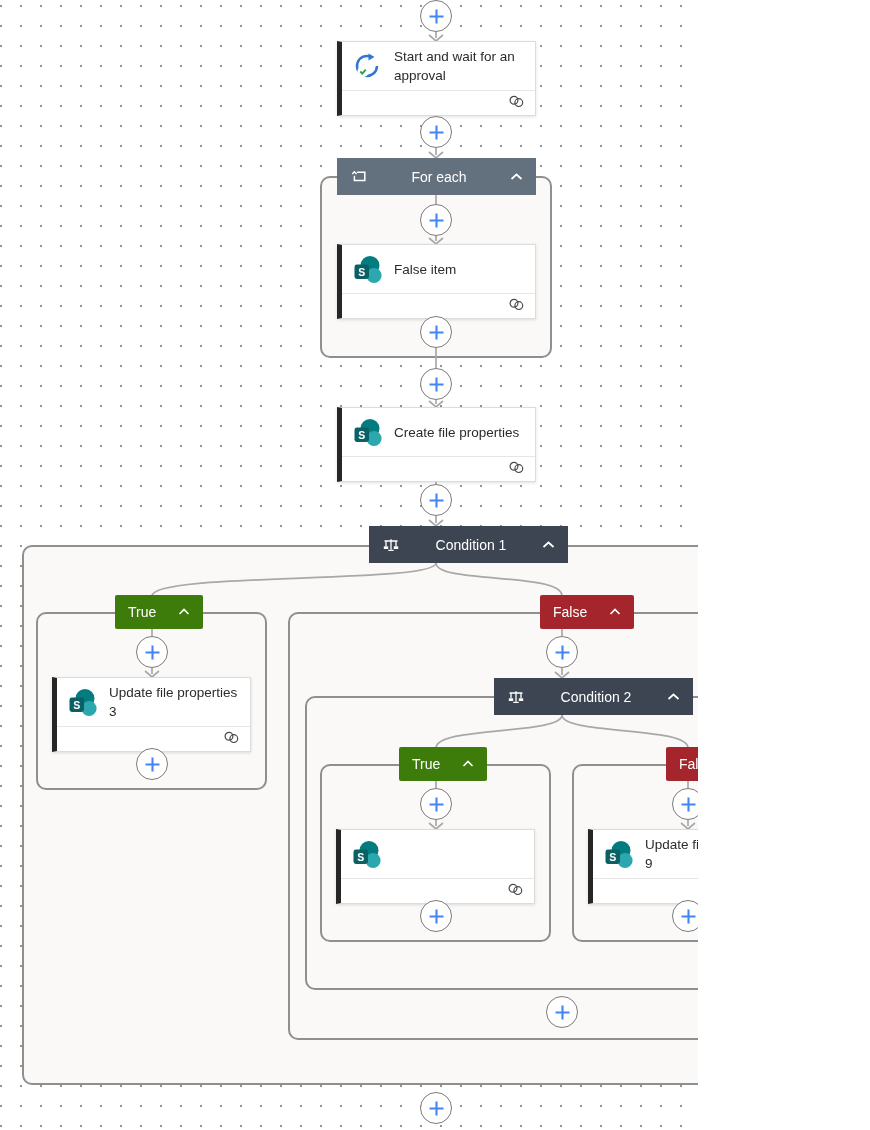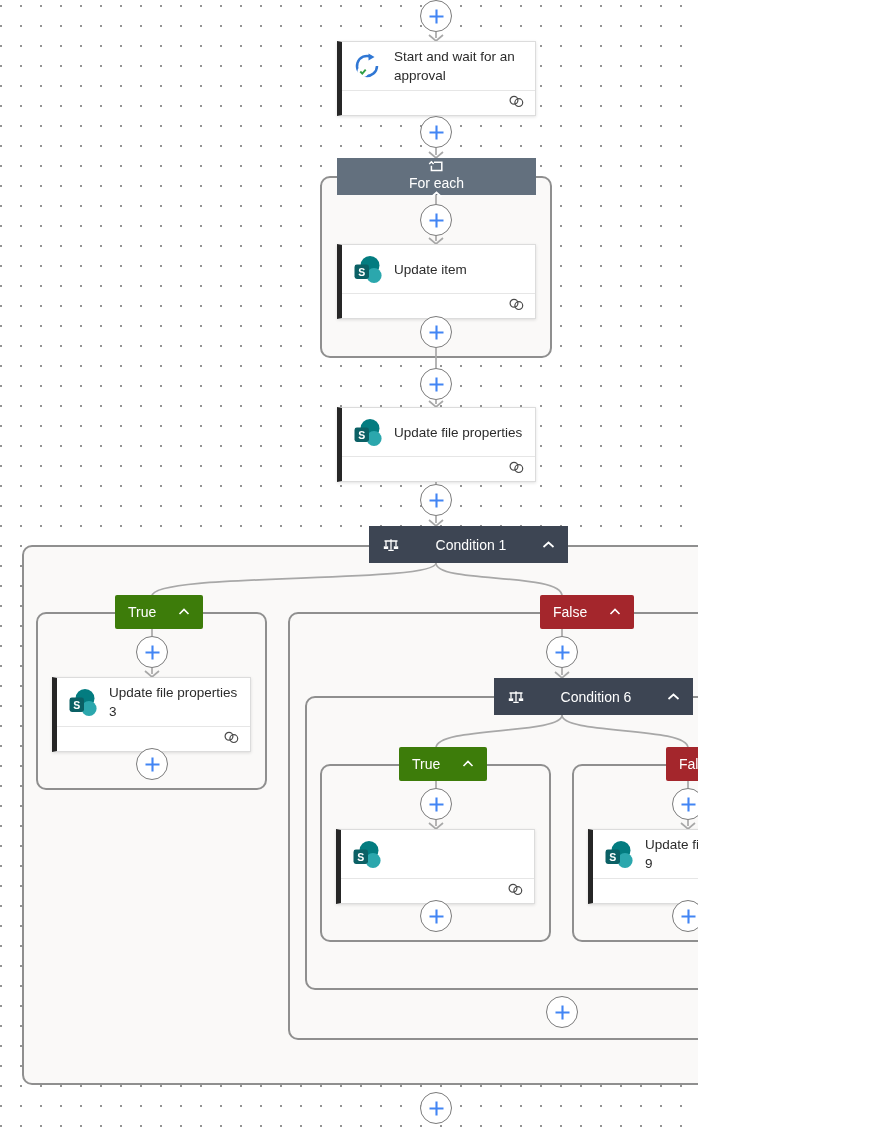--- a/index.html
+++ b/index.html
@@ -32,21 +32,21 @@
         box-sizing:border-box;box-shadow:0 1px 3px rgba(0,0,0,.12);cursor:pointer;}
   .card-main{display:flex;align-items:center;gap:12px;min-height:42px;padding:3px 8px 3px 10px;}
   .card-icon{width:30px;height:30px;flex:0 0 30px;display:flex;align-items:center;justify-content:center;}
   .card-title{font-size:13.5px;line-height:19px;color:#2b2b2b;}
   .card-footer{border-top:1px solid #e6e6e6;height:24px;display:flex;align-items:center;justify-content:flex-end;padding-right:10px;}
 
   .scope-header{width:199px;height:37px;display:flex;align-items:center;padding:0 13px;box-sizing:border-box;
                 color:#fff;font-size:14px;cursor:pointer;}
   .scope-header .hicon{width:18px;height:18px;display:flex;align-items:center;justify-content:center;}
   .scope-header .hlabel{flex:1;text-align:center;}
-  .hdr-scope{background:var(--scope-header);flex-direction:column;}
+  .hdr-scope{background:var(--scope-header);}
   .hdr-cond{background:var(--condition-header);margin-left:32px;}
 
   .badge{height:34px;display:flex;align-items:center;gap:22px;padding:0 13px;box-sizing:border-box;
          color:#fff;font-size:14px;border-radius:2px;cursor:pointer;}
   .badge-true{background:var(--true-badge);}
   .badge-false{background:var(--false-badge);margin-left:16px;}
   .chev svg{display:block;}
 </style>
 </head>
 <body>
@@ -157,21 +157,21 @@
   <div class="card abs" style="left:337px;top:244px;">
     <div class="card-main">
       <span class="card-icon">
         <svg width="29" height="29" viewBox="0 0 29 29">
           <circle cx="17" cy="10.5" r="9.5" fill="#037c80"></circle>
           <circle cx="21" cy="20.5" r="7.6" fill="#2ba7ad"></circle>
           <rect x="1.5" y="9.5" width="14.5" height="14.5" rx="2.4" fill="#0b6065"></rect>
           <text x="8.7" y="20.7" font-size="10.5" font-weight="bold" fill="#fff" text-anchor="middle" font-family="Liberation Sans, sans-serif">S</text>
         </svg>
       </span>
-      <span class="card-title">Update item</span>
+      <span class="card-title">False item</span>
     </div>
     <div class="card-footer">
       <span>
         <svg width="17" height="13" viewBox="0 0 17 13">
           <circle cx="6" cy="5.3" r="3.9" fill="none" stroke="#4a4a4a" stroke-width="1.2"></circle>
           <circle cx="10.8" cy="7.6" r="3.9" fill="none" stroke="#4a4a4a" stroke-width="1.2"></circle>
         </svg>
       </span>
     </div>
   </div>
@@ -191,21 +191,21 @@
   <div class="card abs" style="left:337px;top:407px;">
     <div class="card-main">
       <span class="card-icon">
         <svg width="29" height="29" viewBox="0 0 29 29">
           <circle cx="17" cy="10.5" r="9.5" fill="#037c80"></circle>
           <circle cx="21" cy="20.5" r="7.6" fill="#2ba7ad"></circle>
           <rect x="1.5" y="9.5" width="14.5" height="14.5" rx="2.4" fill="#0b6065"></rect>
           <text x="8.7" y="20.7" font-size="10.5" font-weight="bold" fill="#fff" text-anchor="middle" font-family="Liberation Sans, sans-serif">S</text>
         </svg>
       </span>
-      <span class="card-title">Update file properties</span>
+      <span class="card-title">Create file properties</span>
     </div>
     <div class="card-footer">
       <span>
         <svg width="17" height="13" viewBox="0 0 17 13">
           <circle cx="6" cy="5.3" r="3.9" fill="none" stroke="#4a4a4a" stroke-width="1.2"></circle>
           <circle cx="10.8" cy="7.6" r="3.9" fill="none" stroke="#4a4a4a" stroke-width="1.2"></circle>
         </svg>
       </span>
     </div>
   </div>
@@ -290,21 +290,21 @@
   </div>
 
   <div class="scope-header hdr-cond abs" style="left:462px;top:678px;">
     <span class="hicon">
       <svg width="18" height="18" viewBox="0 0 18 18">
         <path d="M2.5,5 H15.5 M4,5 V10.3 M14,5 V10.3 M9,3.2 V13.5 M6.3,14.3 H11.7" stroke="#fff" stroke-width="1.3" fill="none"></path>
         <rect x="1.8" y="10.3" width="4.4" height="2.7" fill="#fff"></rect>
         <rect x="11.8" y="10.3" width="4.4" height="2.7" fill="#fff"></rect>
       </svg>
     </span>
-    <span class="hlabel">Condition 6</span>
+    <span class="hlabel">Condition 2</span>
     <span class="chev">
       <svg width="13" height="8">
           <polyline points="1.5,6 6.5,1.5 11.5,6" stroke="#fff" stroke-width="1.7" fill="none"></polyline>
         </svg>
     </span>
   </div>
 
   <div class="badge badge-true abs" style="left:399px;top:747px;">
     <span>True</span>
     <span class="chev">

